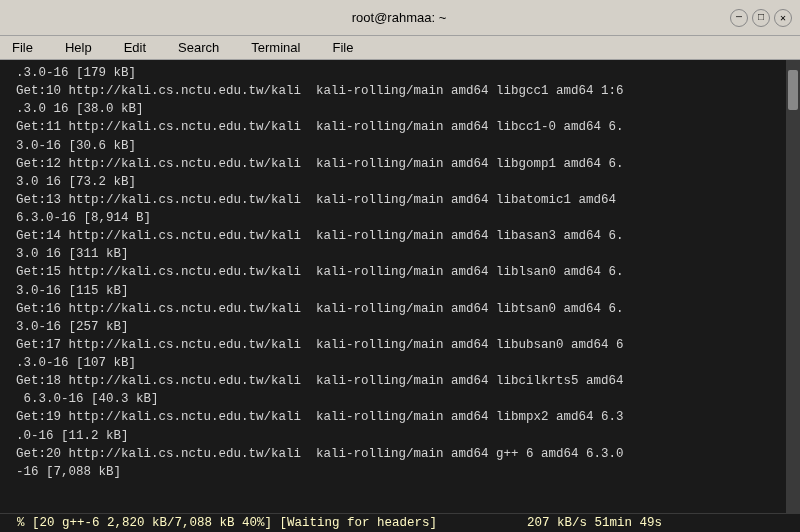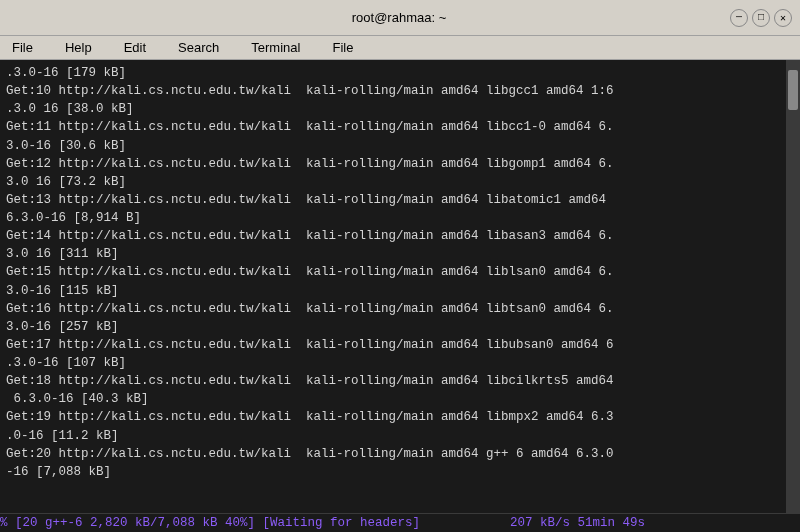--- a/index.html
+++ b/index.html
@@ -73,21 +73,21 @@
     }
 
     
     .terminal {
       flex: 1;
       background: #1a1a1a;
       color: #d3d3d3;
       font-family: 'Courier New', Courier, monospace;
       font-size: 12.5px;
       line-height: 1.45;
-      padding: 4px 6px;
+      padding: 4px 16px;
       overflow: hidden;
       position: relative;
     }
 
     .terminal-content {
       white-space: pre;
       word-break: break-all;
     }
 
     
@@ -107,24 +107,24 @@
       width: 10px;
       height: 40px;
       background: #888;
       border-radius: 2px;
       margin-top: 10px;
     }
 
     
     .status-bar {
       background: #1a1a1a;
-      color: #8b5cf6;
+      color: #fef9c3;
       font-family: 'Courier New', Courier, monospace;
       font-size: 12.5px;
-      padding: 2px 0;
+      padding: 2px 17px;
       border-top: 1px solid #3a3a3a;
       flex-shrink: 0;
       white-space: pre;
     }
   </style>
 </head>
 <body>
 
 <div class="title-bar">
   <div style="width:60px;"></div>

